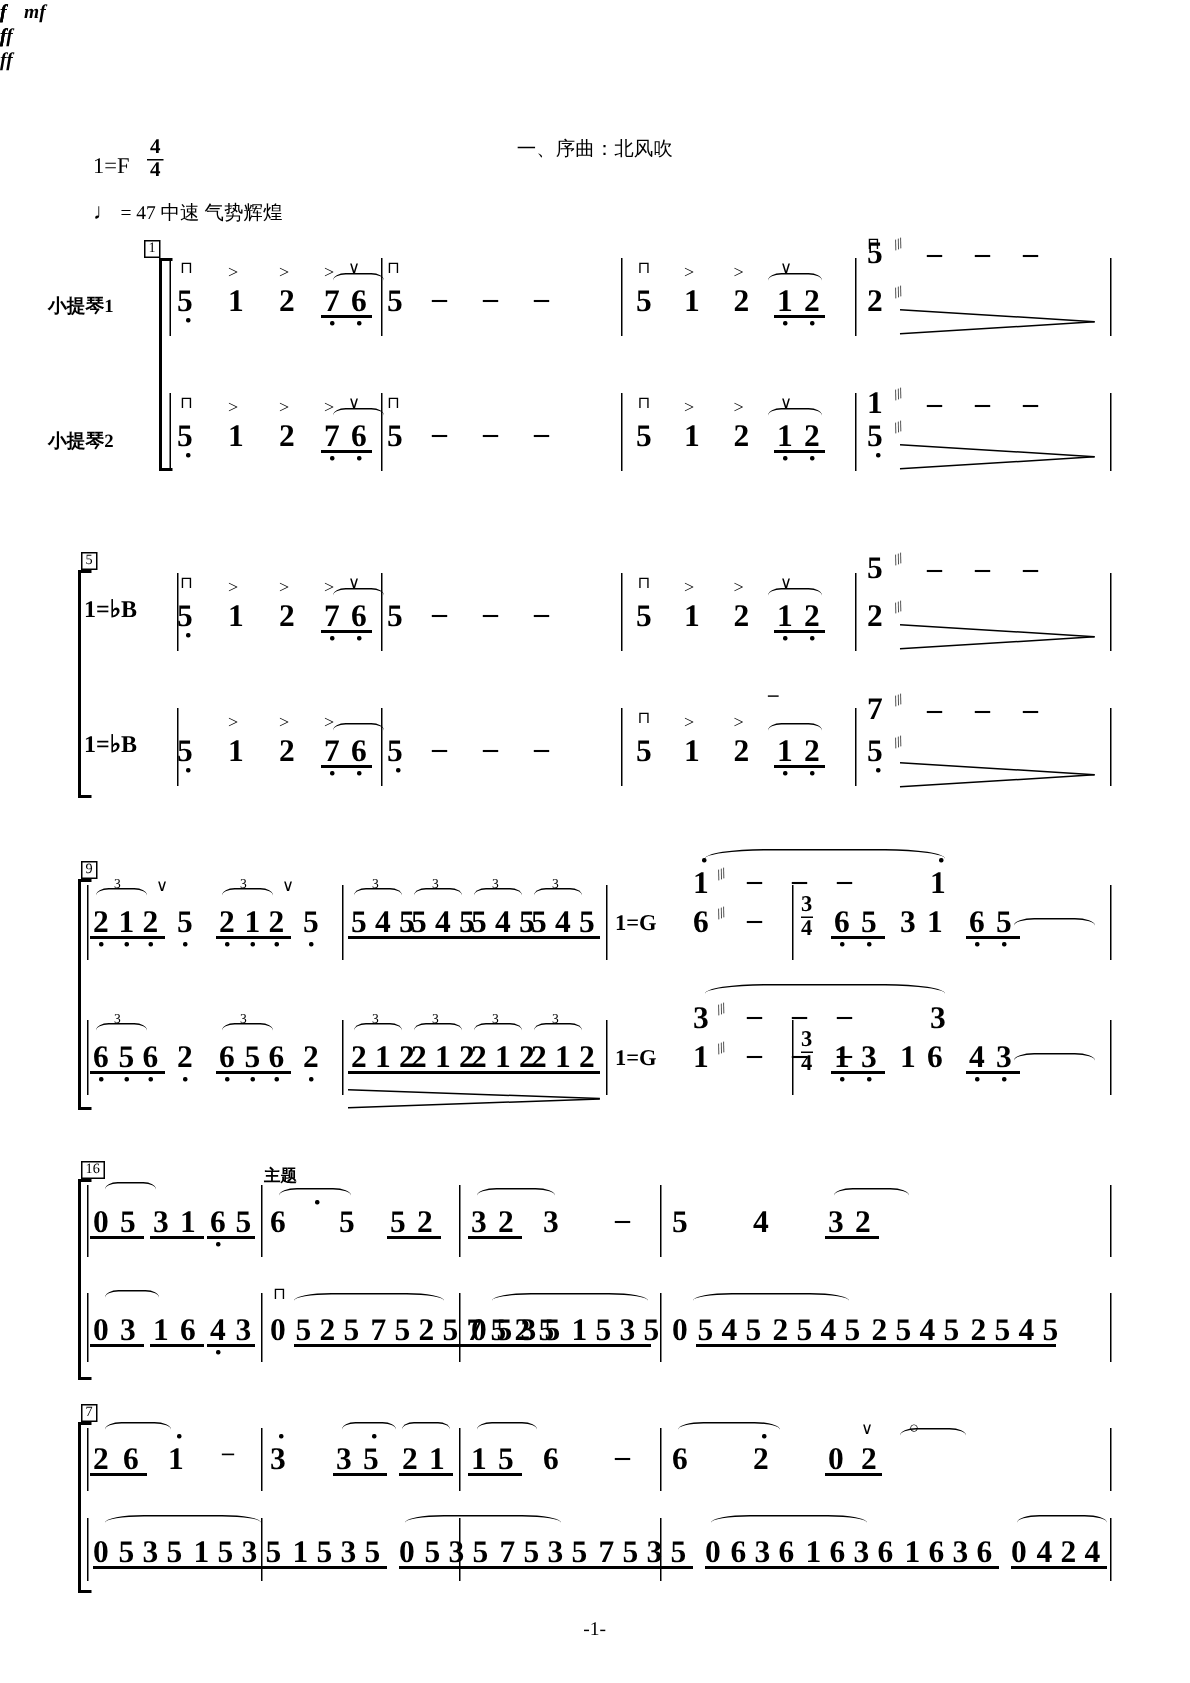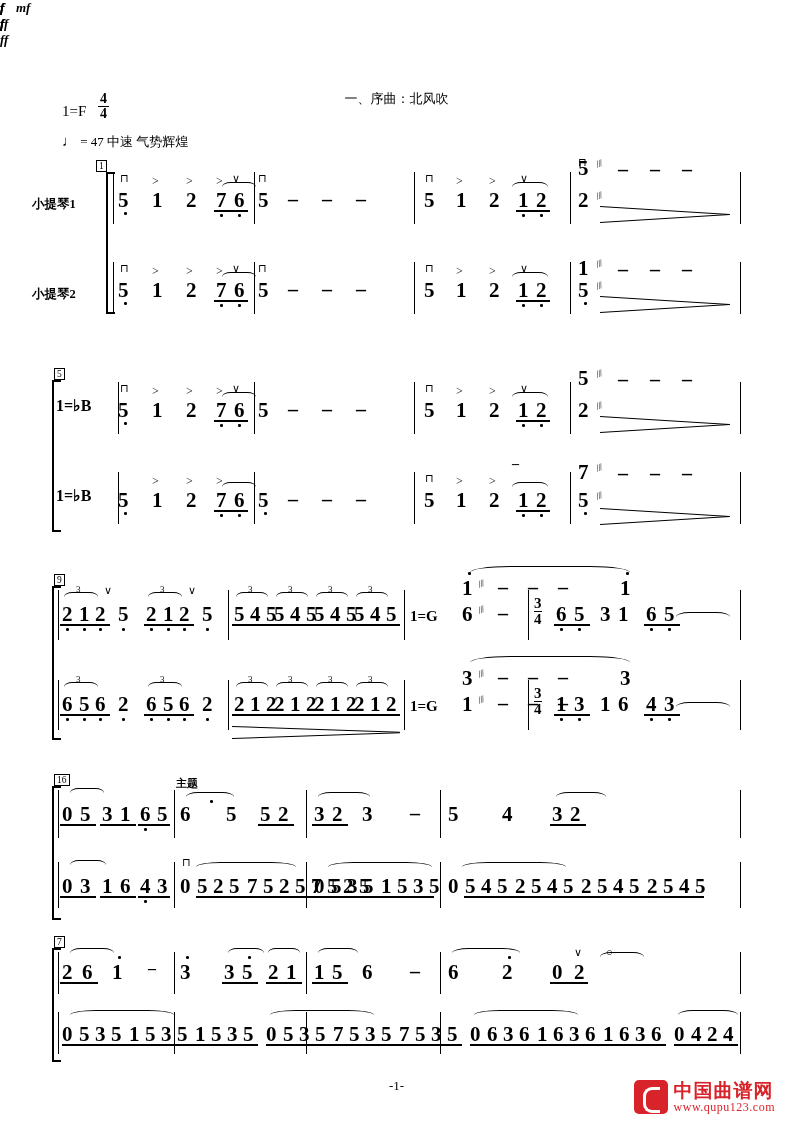--- a/index.html
+++ b/index.html
@@ -705,21 +705,14 @@
     <div class="slur" style="left:678px;top:1010px;width:60px;"></div>
     <div class="num" style="position:absolute;left:674px;top:1024px;">0</div>
     <div class="num" style="position:absolute;left:691px;top:1024px;">4</div>
     <div class="num" style="position:absolute;left:707px;top:1024px;">2</div>
     <div class="num" style="position:absolute;left:723px;top:1024px;">4</div>
     <div class="beam" style="left:674px;top:1044px;width:64px;"></div>
   </div>
 
   <div class="pagenum">-1-</div>
 
-  <div class="wm">
-    <div class="logo"></div>
-    <div class="txt">
-      <div class="t1">中国曲谱网</div>
-      <div class="t2">www.qupu123.com</div>
-    </div>
-  </div>
 
 </div>
 
 </body></html>

